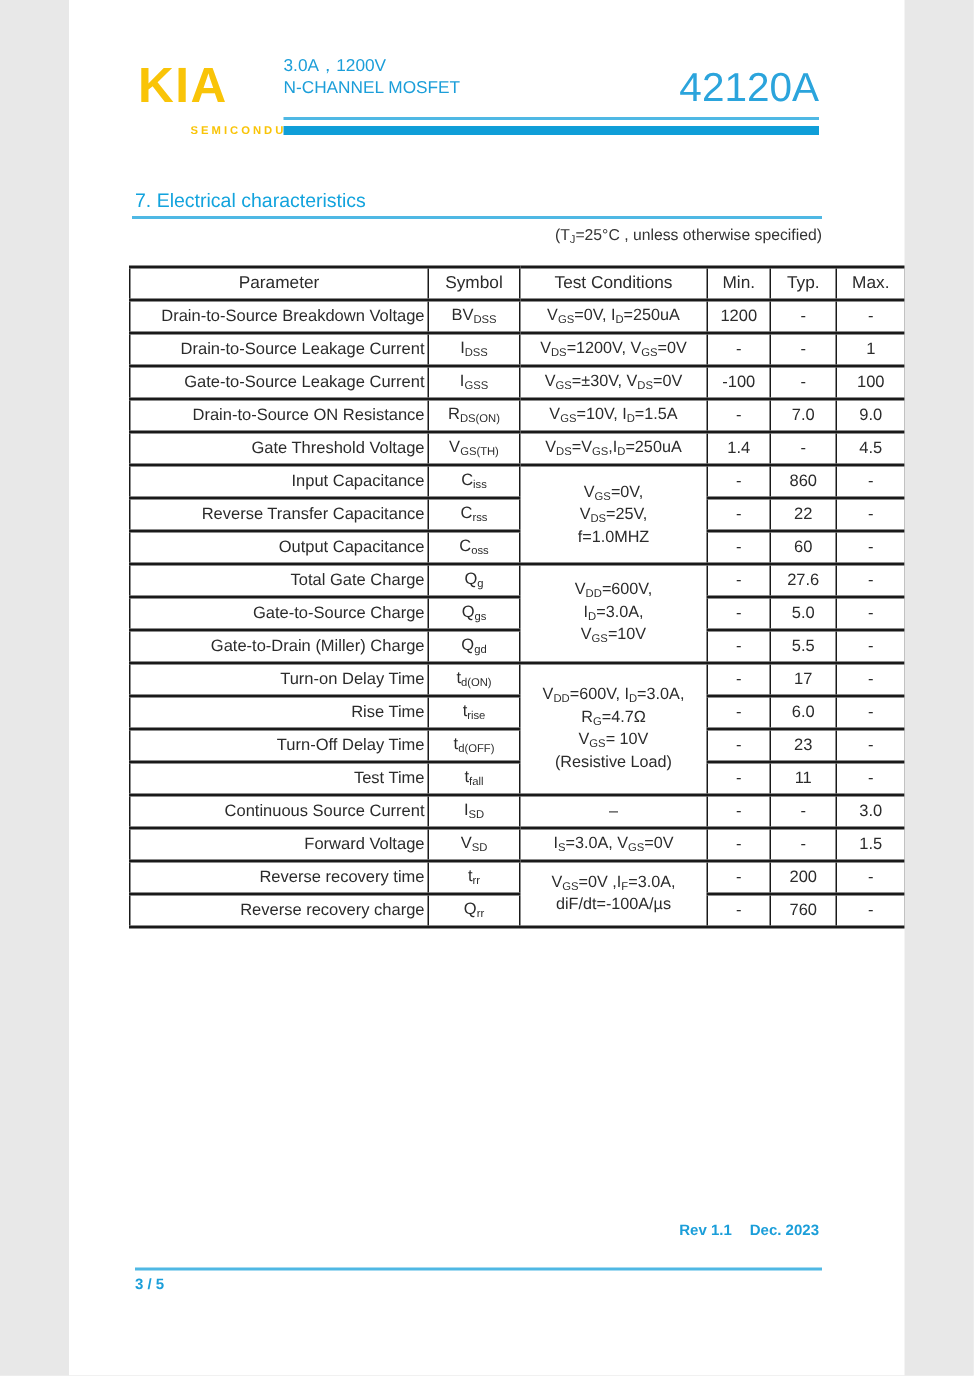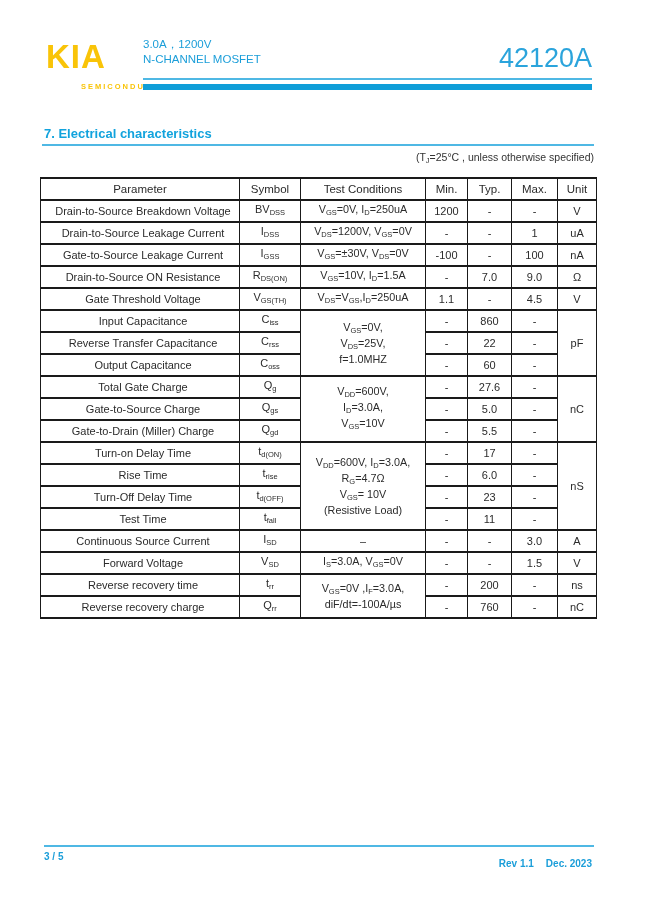--- a/index.html
+++ b/index.html
@@ -1,19 +1,19 @@
 <!DOCTYPE html>
 <html><head>
 <meta charset="utf-8">
 <style>
   * { margin:0; padding:0; box-sizing:border-box; }
   html,body { background:#e8e8e8; }
   body { font-family:"Liberation Sans", sans-serif; }
   .page {
-    position:relative; width:649px; height:917px; margin:0 auto;
+    position:relative; width:557px; height:917px; margin:0 auto;
     background:#ffffff; overflow:hidden; color:#2b2b2b;
   }
 
   
   .logo-text {
     position:absolute; left:46px; top:38px;
     font-size:33px; font-weight:bold; color:#f9c408; letter-spacing:1px;
   }
   .logo-sub {
     position:absolute; left:44px; top:82px;
@@ -26,21 +26,21 @@
   .part-number {
     position:absolute; right:57px; top:43px;
     font-size:27px; color:#2ba4dc; font-weight:normal;margin-left:36px;
   }
   .hline-thin  { position:absolute; left:143px; right:57px; top:78px;  height:2px; background:#4fb8e4; }
   .hline-thick { position:absolute; left:143px; right:57px; top:84px;  height:6px; background:#0f9ed8; }
 
   
   .section-title {
     position:absolute; left:44px; top:126px;
-    font-size:13px; font-weight:bold; color:#12a3dd;
+    font-size:13px; font-weight:normal; color:#12a3dd;
   }
   .title-underline { position:absolute; left:42px; right:55px; top:144px; height:1.5px; background:#4fb8e4; }
   .spec-note {
     position:absolute; right:55px; top:151px;
     font-size:10.5px; color:#333333;
   }
 
   
   table.spec {
     position:absolute; left:40px; top:177px; width:556px;
@@ -48,32 +48,32 @@
     font-size:11px; color:#2b2b2b; background:#fff;
   }
   .spec th, .spec td {
     border:1px solid #1a1a1a;
     border-top-width:2px; border-bottom-width:2px;
     text-align:center; vertical-align:middle;
     height:22px; line-height:13px; padding:1px 2px;
     overflow:hidden;
   }
   .spec th { font-weight:normal; font-size:11.5px; }
-  .spec td.param { text-align:center; padding-left:8px; }
+  .spec td.param { text-align:right; padding-left:8px; }
   .spec td.cond  { font-size:10.8px; }
   sub { font-size:7.5px; vertical-align:-2px; }
 
   
   .footer-line { position:absolute; left:44px; right:55px; top:845px; height:1.5px; background:#4fb8e4; }
   .footer-page {
     position:absolute; left:44px; right:55px; top:851px; text-align:left;
     font-size:10px; font-weight:bold; color:#1b9ed9;
   }
   .footer-rev {
-    position:absolute; right:57px; top:858px;
+    position:absolute; right:57px; top:815px;
     font-size:10px; font-weight:bold; color:#1b9ed9;margin-left:37px;
   }
   .footer-rev span + span { margin-left:12px; }
 </style>
 </head>
 <body>
 
 <div class="page">
 
   <div class="logo-text">KIA</div>
@@ -143,21 +143,21 @@
           <td class="cond">V<sub>GS</sub>=10V, I<sub>D</sub>=1.5A</td>
           <td class="num">-</td>
           <td class="num">7.0</td>
           <td class="num">9.0</td>
           <td class="unit">Ω</td>
         </tr>
         <tr>
           <td class="param">Gate Threshold Voltage</td>
           <td class="sym">V<sub>GS(TH)</sub></td>
           <td class="cond">V<sub>DS</sub>=V<sub>GS</sub>,I<sub>D</sub>=250uA</td>
-          <td class="num">1.1</td>
+          <td class="num">1.4</td>
           <td class="num">-</td>
           <td class="num">4.5</td>
           <td class="unit">V</td>
         </tr>
         <tr>
           <td class="param">Input Capacitance</td>
           <td class="sym">C<sub>iss</sub></td>
           <td class="cond" rowspan="3">V<sub>GS</sub>=0V,<br>V<sub>DS</sub>=25V,<br>f=1.0MHZ</td>
           <td class="num">-</td>
           <td class="num">860</td>

